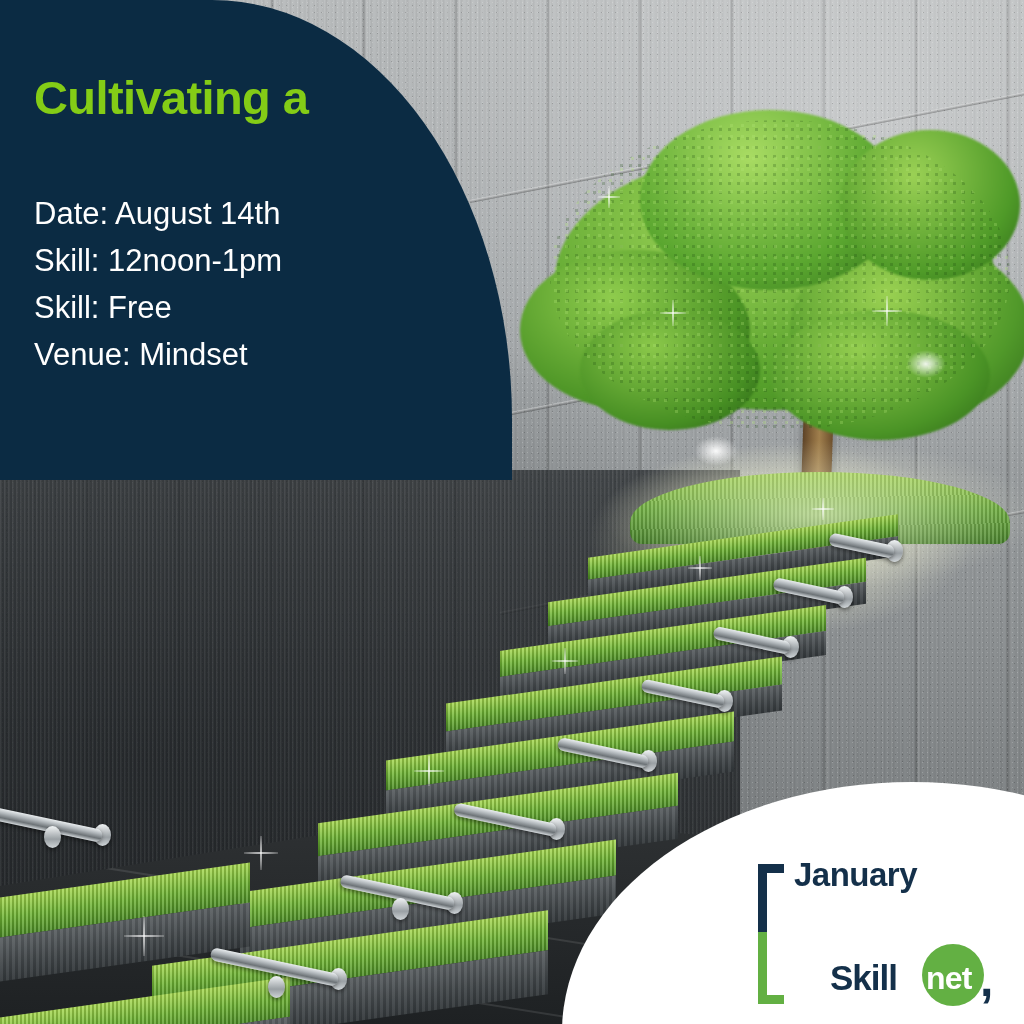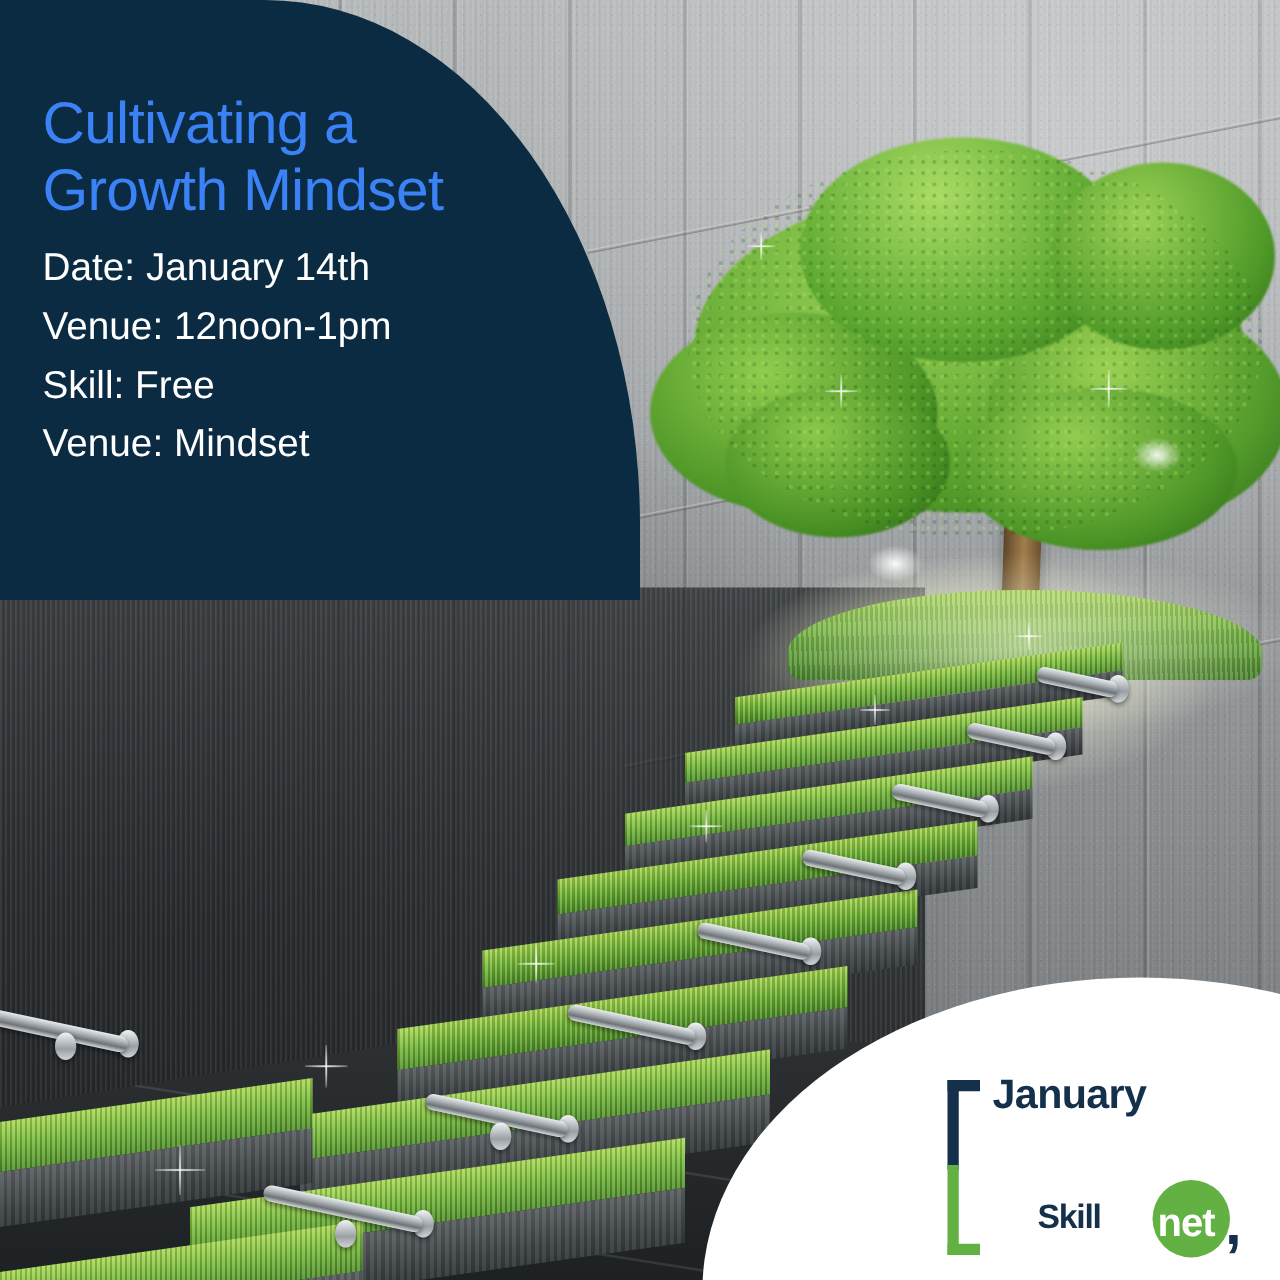--- a/index.html
+++ b/index.html
@@ -181,23 +181,23 @@
     left: 0; top: 0;
     width: 512px; height: 480px;
     background: #0b2b43;
     border-top-right-radius: 300px 420px;
   }
 
   .title {
     position: absolute;
     left: 34px; top: 40px;
     width: 450px;
-    color: #3b82f6;
+    color: #84cc16;
     font-size: 47px;
-    font-weight: normal;
+    font-weight: bold;
     line-height: 1.14;
     letter-spacing: -0.6px;
   }
   .details {
     position: absolute;
     left: 34px; top: 190px;
     color: #ffffff;
     font-size: 31px;
     line-height: 1.52;
     font-weight: 300;
@@ -254,21 +254,21 @@
     position: absolute;
     left: 92px; top: 0px;
     width: 62px; height: 62px;
     border-radius: 50%;
     background: #63b043;
   }
   .sn-skill {
     position: absolute;
     left: 0; top: 14px;
     color: #14304a;
-    font-size: 27px;
+    font-size: 35px;
     font-weight: bold;
     letter-spacing: -1px;
   }
   .sn-net {
     position: absolute;
     left: 96px; top: 16px;
     color: #ffffff;
     font-size: 32px;
     font-weight: bold;
     letter-spacing: -0.8px;
@@ -445,24 +445,24 @@
     </div>
     <div class="sparkle" style="left:598px; top:186px; width:22px; height:22px;">
       <span style="position:absolute;left:0;top:10px;width:22px;height:2px;background:radial-gradient(ellipse at center, #fff, rgba(255,255,255,0));"></span>
       <span style="position:absolute;left:10px;top:0;width:2px;height:22px;background:radial-gradient(ellipse at center, #fff, rgba(255,255,255,0));"></span>
     </div>
     <div class="glow" style="left:694px; top:436px; width:44px; height:30px; background:radial-gradient(ellipse at center, rgba(255,255,255,0.95), rgba(255,255,255,0) 70%);"></div>
     <div class="glow" style="left:906px; top:350px; width:40px; height:28px; background:radial-gradient(ellipse at center, rgba(255,255,255,0.9), rgba(255,255,255,0) 70%);"></div>
   </div>
 
   <div class="navy-panel">
-    <h1 class="title"><span>Cultivating a</span><br><span>Growth Mindset</span></h1>
+    <h1 class="title"><span>Cultivating a</span><br></h1>
     <div class="details">
-      <div>Date: January 14th</div>
-      <div>Venue: 12noon-1pm</div>
+      <div>Date: August 14th</div>
+      <div>Skill: 12noon-1pm</div>
       <div>Skill: Free</div>
       <div>Venue: Mindset</div>
     </div>
   </div>
 
   <svg width="1024" height="1024" style="position:absolute; left:0; top:0; pointer-events:none;">
     <path d="M 0 478 L 0 350 Q 10 478 190 478 Z" fill="#8d9194" opacity="0"></path>
   </svg>
   <div style="position:absolute; left:-190px; top:330px; width:380px; height:300px; border-radius:50%; box-shadow:0 0 0 2000px rgba(0,0,0,0); background:transparent;"></div>
   <div style="position:absolute; left:0; top:360px; width:200px; height:120px; overflow:hidden;">

